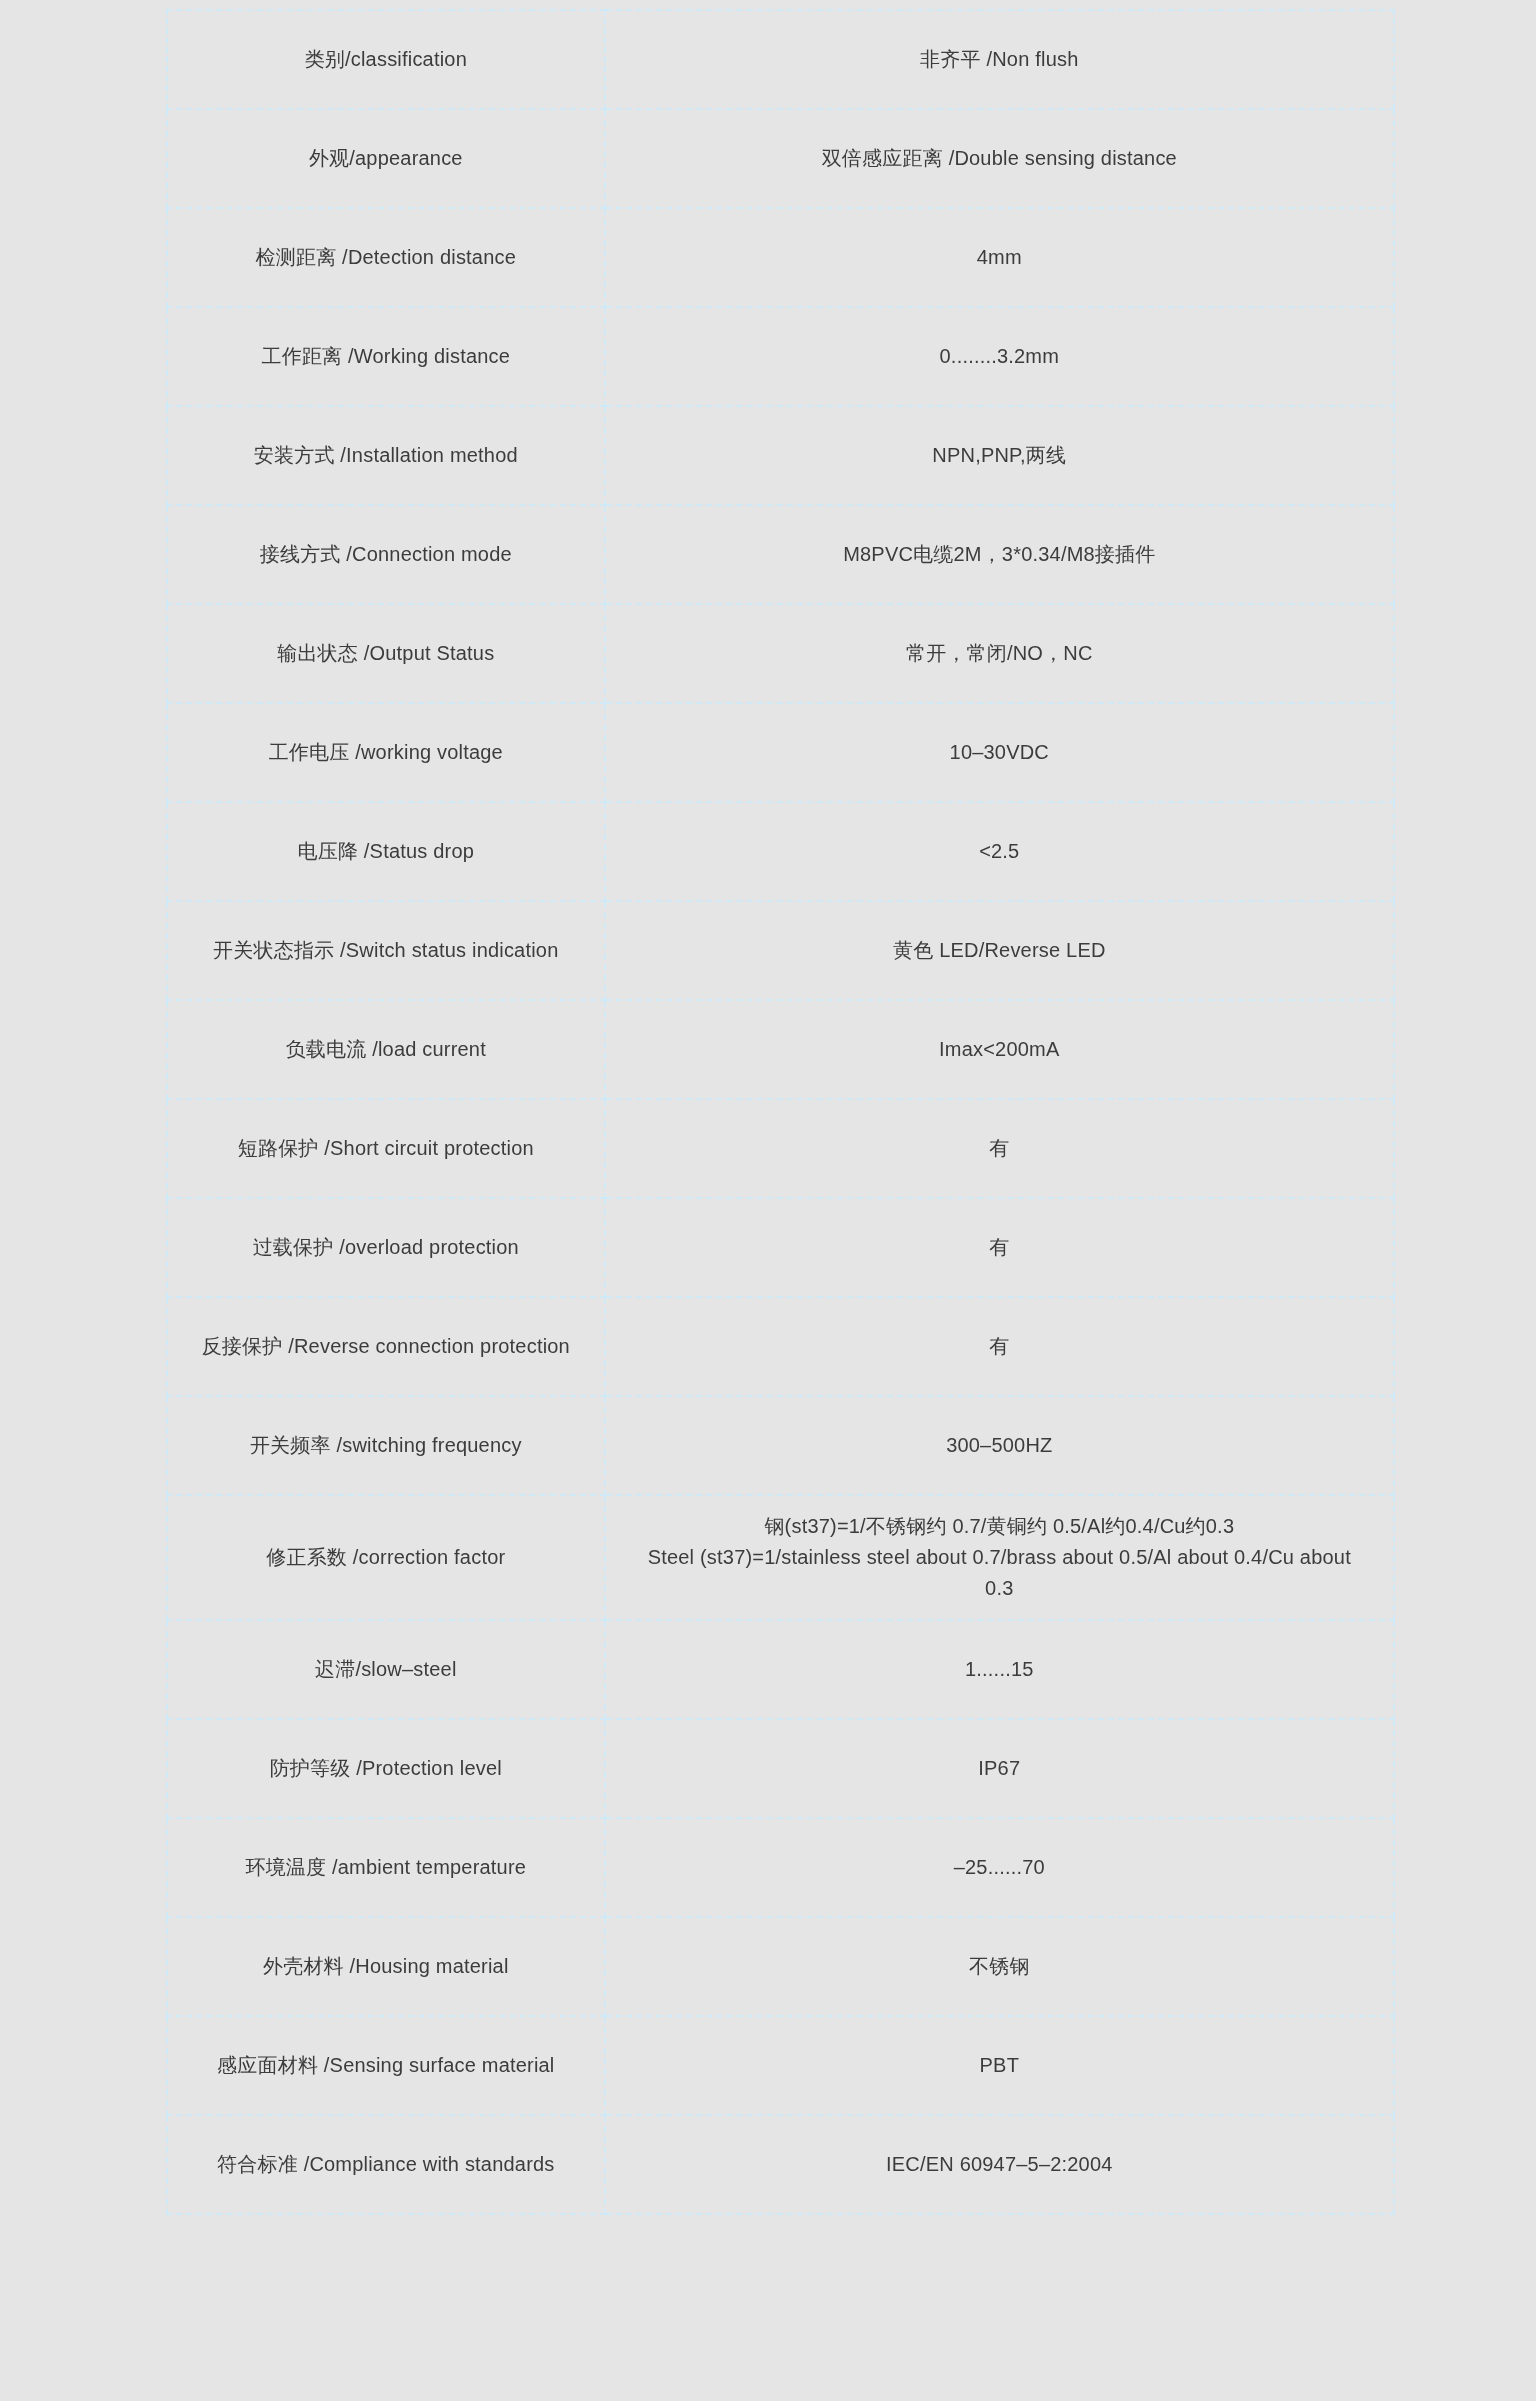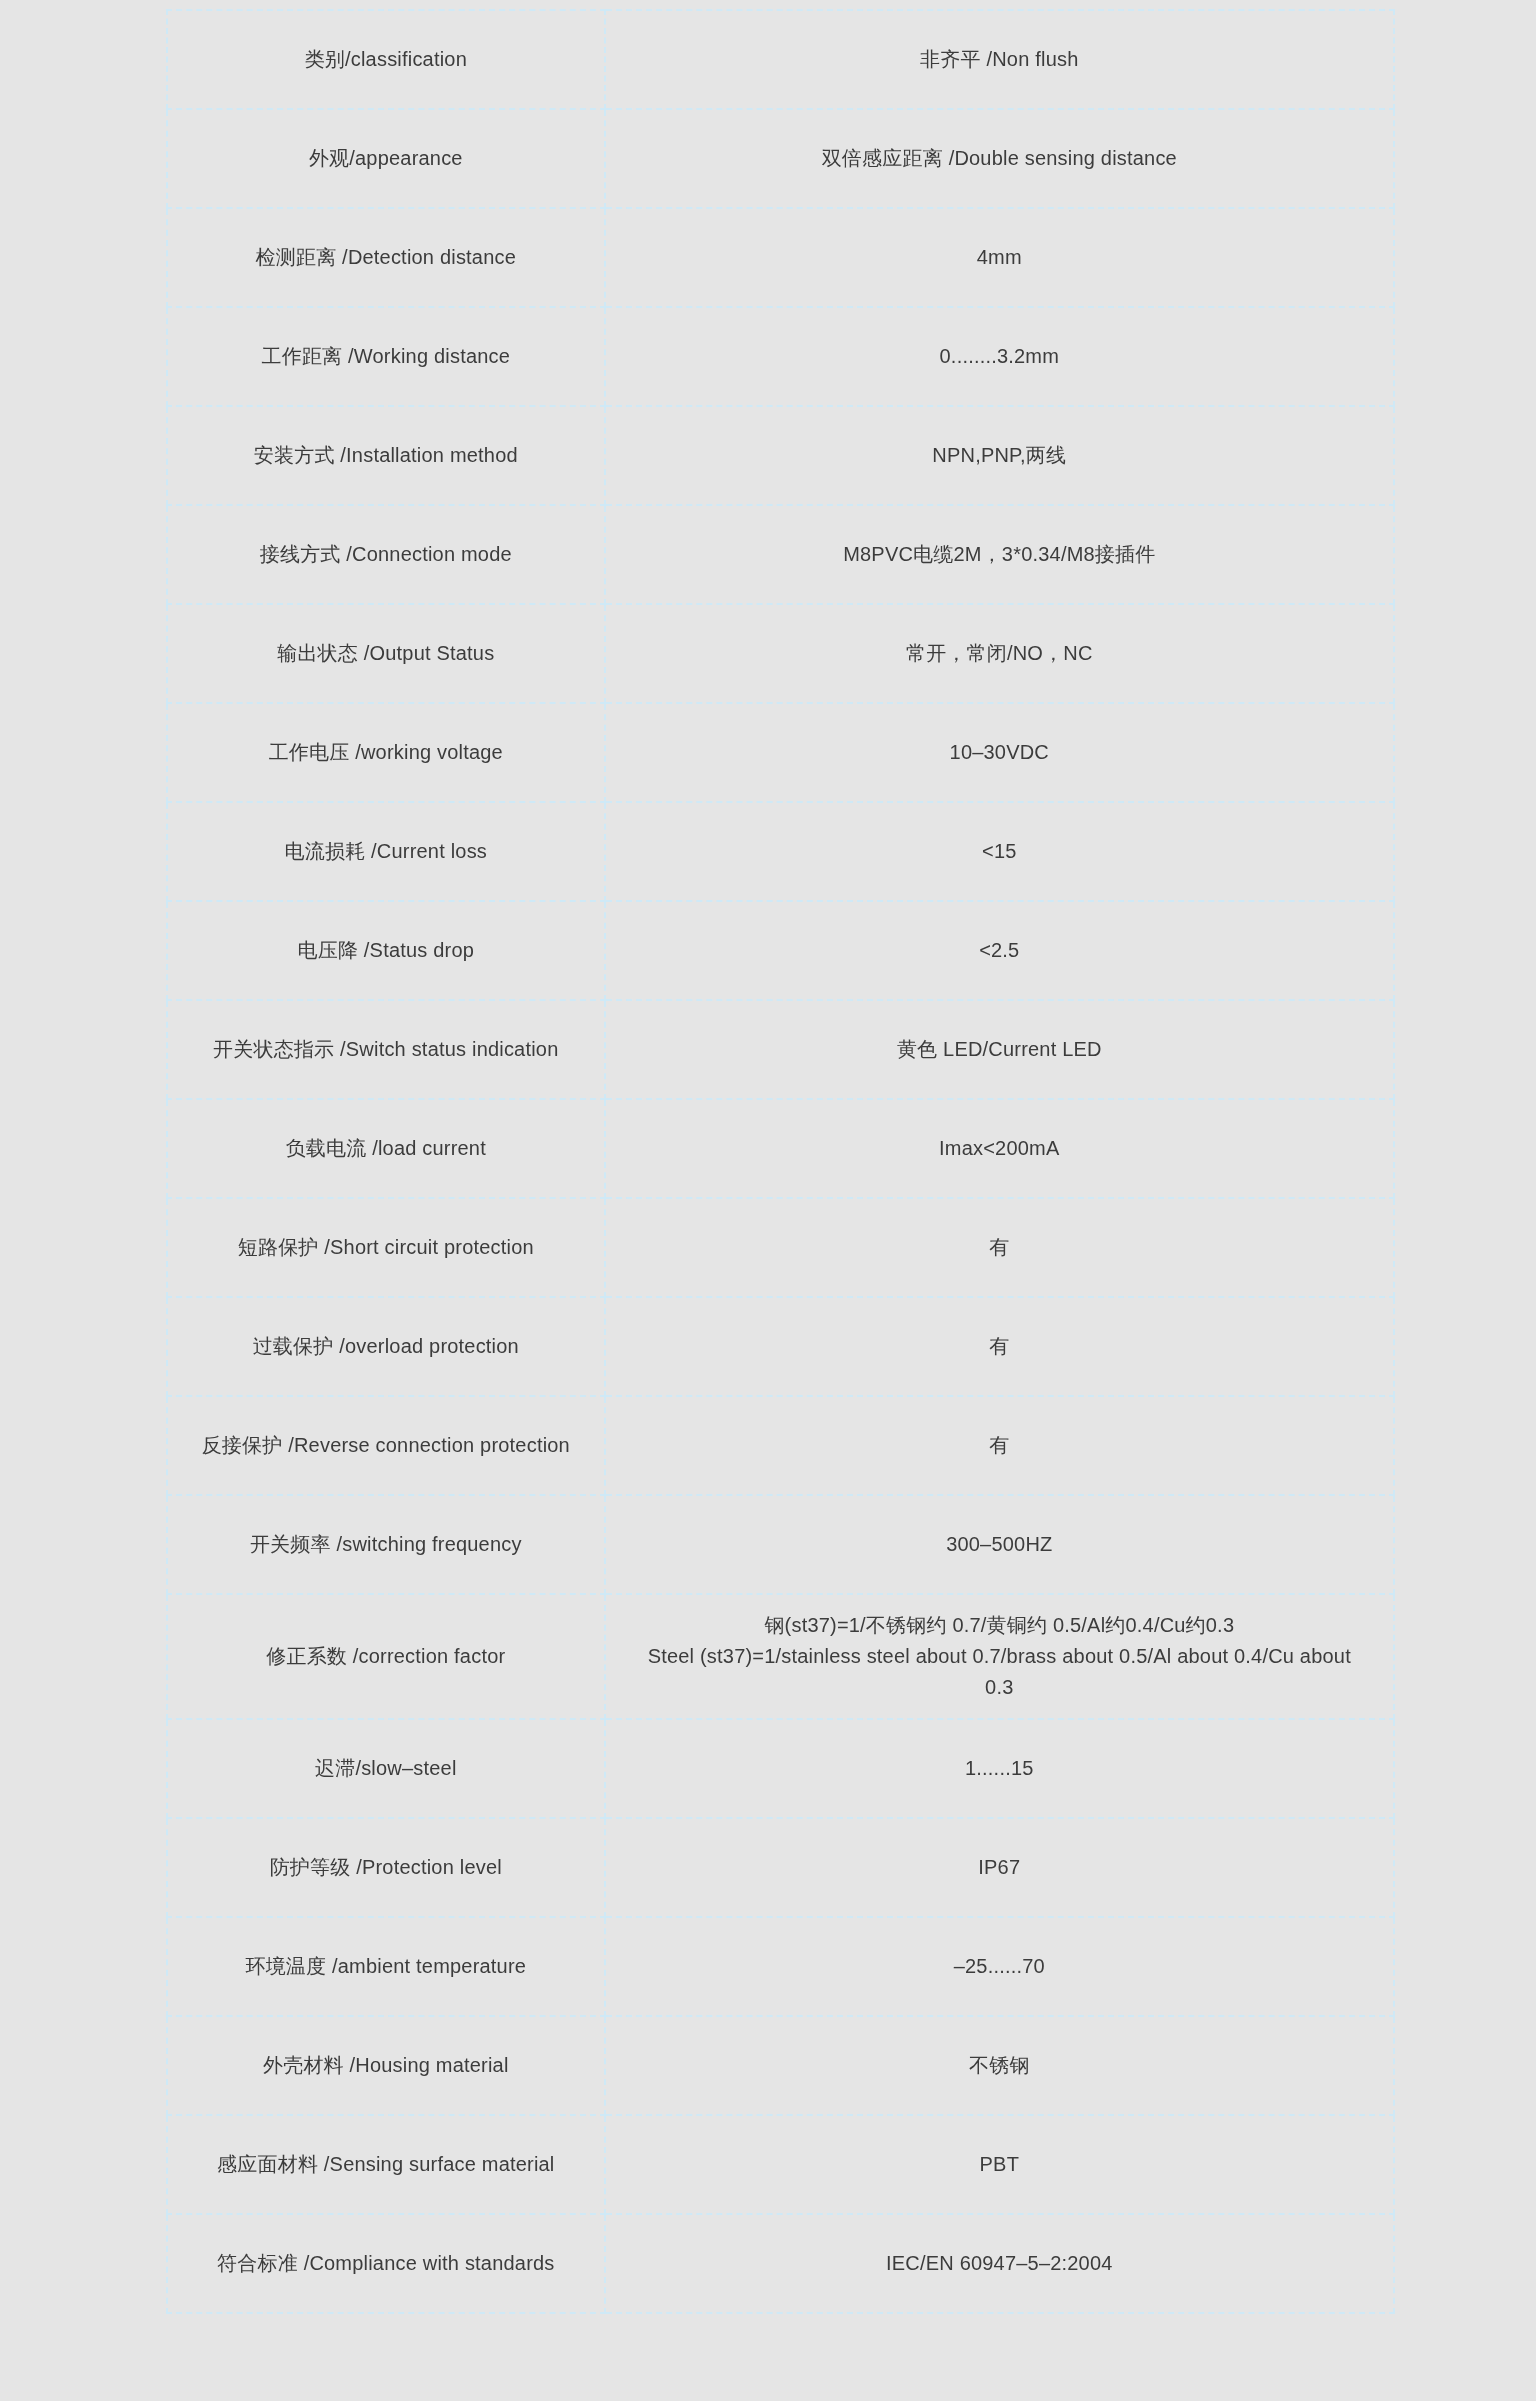--- a/index.html
+++ b/index.html
@@ -83,30 +83,26 @@
   </tr>
         <tr>
     <td class="label-cell">输出状态 /Output Status</td>
     <td class="value-cell">常开，常闭/NO，NC</td>
   </tr>
         <tr>
     <td class="label-cell">工作电压 /working voltage</td>
     <td class="value-cell">10–30VDC</td>
   </tr>
         <tr>
-    <td class="label-cell">电流损耗 /Current loss</td>
-    <td class="value-cell">&lt;15</td>
-  </tr>
-        <tr>
     <td class="label-cell">电压降 /Status drop</td>
     <td class="value-cell">&lt;2.5</td>
   </tr>
         <tr>
     <td class="label-cell">开关状态指示 /Switch status indication</td>
-    <td class="value-cell">黄色 LED/Current LED</td>
+    <td class="value-cell">黄色 LED/Reverse LED</td>
   </tr>
         <tr>
     <td class="label-cell">负载电流 /load current</td>
     <td class="value-cell">Imax&lt;200mA</td>
   </tr>
         <tr>
     <td class="label-cell">短路保护 /Short circuit protection</td>
     <td class="value-cell">有</td>
   </tr>
         <tr>

